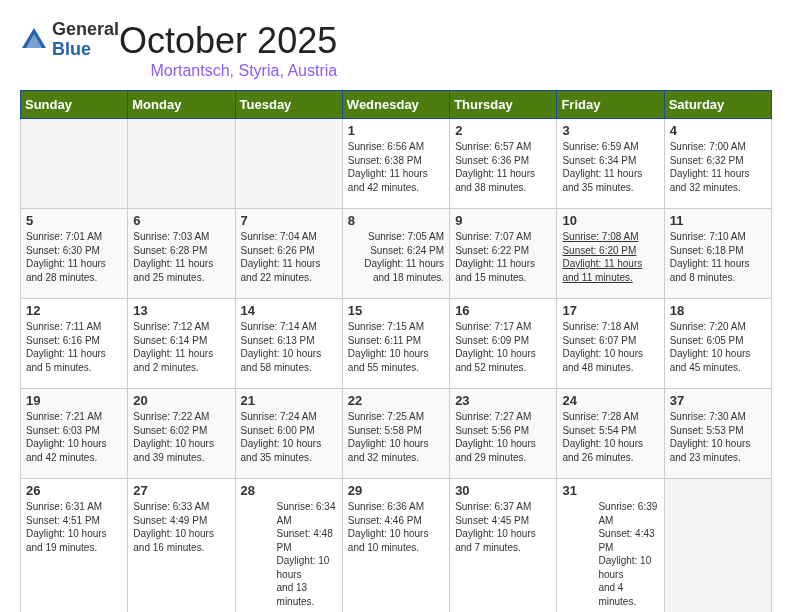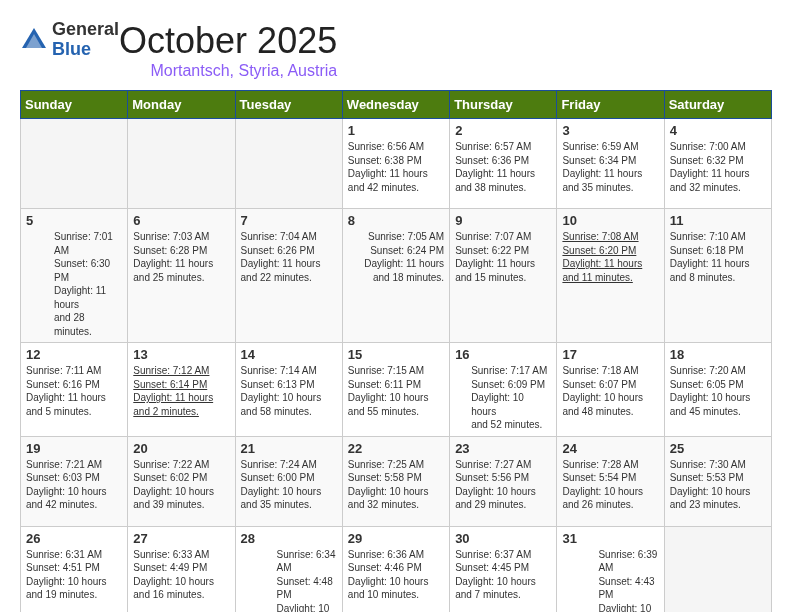--- a/index.html
+++ b/index.html
@@ -150,21 +150,21 @@
           <span class="day-num">4</span>
           <div class="day-info" style="white-space: pre-line;">Sunrise: 7:00 AM
 Sunset: 6:32 PM
 Daylight: 11 hours
 and 32 minutes.</div>
         </td>
       </tr>
       <tr>
         <td>
           <span class="day-num">5</span>
-          <div class="day-info" style="white-space: pre-line; margin-left: 28px;">Sunrise: 7:01 AM
+          <div class="day-info" style="white-space: pre-line;">Sunrise: 7:01 AM
 Sunset: 6:30 PM
 Daylight: 11 hours
 and 28 minutes.</div>
         </td>
         <td>
           <span class="day-num">6</span>
           <div class="day-info" style="white-space: pre-line;">Sunrise: 7:03 AM
 Sunset: 6:28 PM
 Daylight: 11 hours
 and 25 minutes.</div>
@@ -208,42 +208,42 @@
       <tr>
         <td>
           <span class="day-num">12</span>
           <div class="day-info" style="white-space: pre-line;">Sunrise: 7:11 AM
 Sunset: 6:16 PM
 Daylight: 11 hours
 and 5 minutes.</div>
         </td>
         <td>
           <span class="day-num">13</span>
-          <div class="day-info" style="white-space: pre-line; text-decoration: underline;">Sunrise: 7:12 AM
+          <div class="day-info" style="white-space: pre-line;">Sunrise: 7:12 AM
 Sunset: 6:14 PM
 Daylight: 11 hours
 and 2 minutes.</div>
         </td>
         <td>
           <span class="day-num">14</span>
           <div class="day-info" style="white-space: pre-line;">Sunrise: 7:14 AM
 Sunset: 6:13 PM
 Daylight: 10 hours
 and 58 minutes.</div>
         </td>
         <td>
           <span class="day-num">15</span>
           <div class="day-info" style="white-space: pre-line;">Sunrise: 7:15 AM
 Sunset: 6:11 PM
 Daylight: 10 hours
 and 55 minutes.</div>
         </td>
         <td>
           <span class="day-num">16</span>
-          <div class="day-info" style="white-space: pre-line; margin-left: 16px;">Sunrise: 7:17 AM
+          <div class="day-info" style="white-space: pre-line;">Sunrise: 7:17 AM
 Sunset: 6:09 PM
 Daylight: 10 hours
 and 52 minutes.</div>
         </td>
         <td>
           <span class="day-num">17</span>
           <div class="day-info" style="white-space: pre-line;">Sunrise: 7:18 AM
 Sunset: 6:07 PM
 Daylight: 10 hours
 and 48 minutes.</div>
@@ -293,21 +293,21 @@
 and 29 minutes.</div>
         </td>
         <td>
           <span class="day-num">24</span>
           <div class="day-info" style="white-space: pre-line;">Sunrise: 7:28 AM
 Sunset: 5:54 PM
 Daylight: 10 hours
 and 26 minutes.</div>
         </td>
         <td>
-          <span class="day-num">25</span>
+          <span class="day-num">37</span>
           <div class="day-info" style="white-space: pre-line;">Sunrise: 7:30 AM
 Sunset: 5:53 PM
 Daylight: 10 hours
 and 23 minutes.</div>
         </td>
       </tr>
       <tr>
         <td>
           <span class="day-num">26</span>
           <div class="day-info" style="white-space: pre-line;">Sunrise: 6:31 AM

